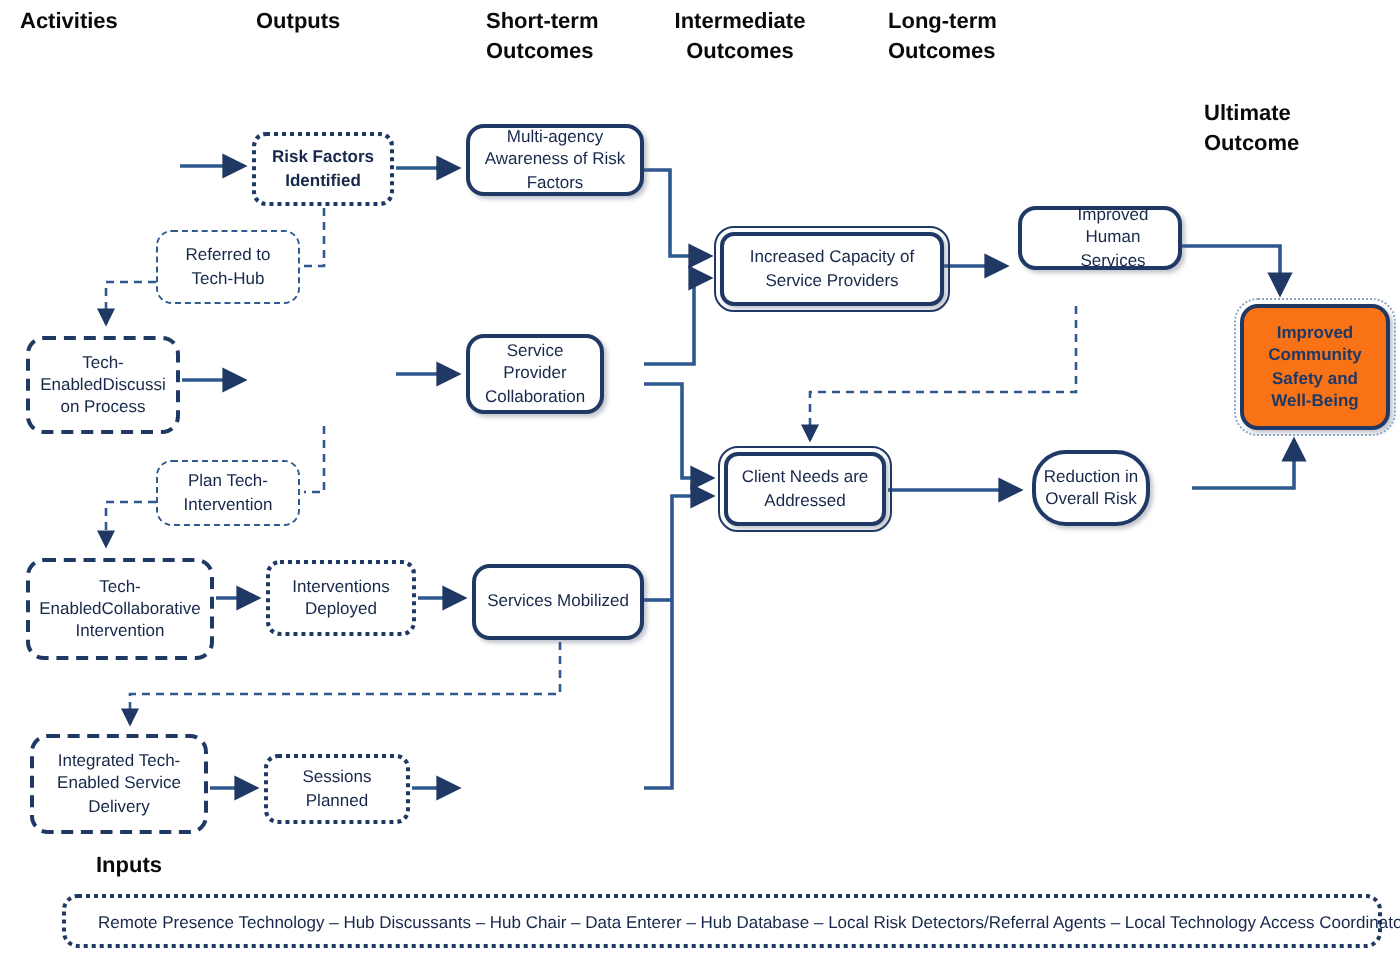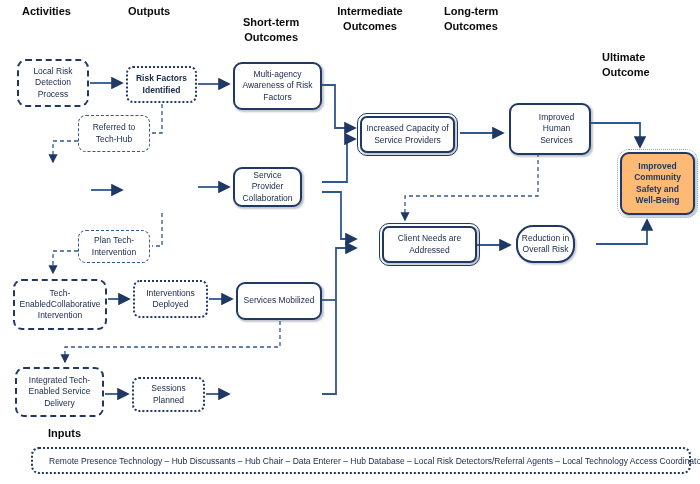--- a/index.html
+++ b/index.html
@@ -18,21 +18,21 @@
     text-align:center;font-size:8.5px;line-height:1.3;color:#17284a;
     background:#fff;box-sizing:border-box;padding:2px 3px;
     overflow-wrap:anywhere;border-radius:9px;
   }
   .act{border:2.5px dashed #1f3864;}
   .out{border:2.5px dotted #1f3864;border-radius:7px;}
   .mid{border:1.4px dashed #2e5a8f;border-radius:8px;}
   .sol{border:2.5px solid #1f3864;box-shadow:1.5px 1.5px 2px rgba(90,100,120,.38);}
   .dbl{border:2.5px solid #1f3864;outline:1px solid #1f3864;outline-offset:2px;
        box-shadow:1.5px 1.5px 2px rgba(90,100,120,.38);border-radius:7px;}
-  .ult{border:2.5px solid #1f3864;background:#fdba74;font-weight:bold;color:#1f3864;
+  .ult{border:2.5px solid #1f3864;background:#f97316;font-weight:bold;color:#1f3864;
        outline:1px dotted #8aa3c6;outline-offset:2px;}
   .inputsbox{
     position:absolute;display:flex;align-items:center;justify-content:flex-start;
     border:2px dotted #1f3864;border-radius:8px;box-sizing:border-box;
     font-size:8.5px;color:#17284a;padding:0 16px;background:#fff;white-space:nowrap;
   }
   path.w{stroke:#2e5890;stroke-width:1.8;fill:none;}
   path.wd{stroke:#2e5a8f;stroke-width:1.3;fill:none;stroke-dasharray:4 3;}
 </style>
 </head>
@@ -66,50 +66,50 @@
     <path class="w" d="M596,244 L647,244 L647,220" marker-end="url(#ah)"></path>
 
     <path class="wd" d="M162,104 L162,133 L152,133"></path>
     <path class="wd" d="M78,141 L53,141 L53,162" marker-end="url(#ah)"></path>
     <path class="wd" d="M162,213 L162,246 L152,246"></path>
     <path class="wd" d="M78,251 L53,251 L53,273" marker-end="url(#ah)"></path>
     <path class="wd" d="M280,321 L280,347 L65,347 L65,362" marker-end="url(#ah)"></path>
     <path class="wd" d="M538,153 L538,196 L405,196 L405,220" marker-end="url(#ah)"></path>
   </svg>
 
-  <div class="hdr" style="left:22px;top:4px;">Activities</div>
+  <div class="hdr" style="left:10px;top:4px;">Activities</div>
   <div class="hdr" style="left:128px;top:4px;">Outputs</div>
-  <div class="hdr" style="left:243px;top:15px;text-align:center;">Short-term
+  <div class="hdr" style="left:243px;top:4px;">Short-term
 Outcomes</div>
   <div class="hdr ctr" style="left:320px;top:4px;width:100px;">Intermediate
 Outcomes</div>
   <div class="hdr" style="left:444px;top:4px;">Long-term
 Outcomes</div>
   <div class="hdr" style="left:602px;top:50px;">Ultimate
 Outcome</div>
 
-  <div class="node act" style="left:17px;top:59px;width:72px;height:48px;">Local Risk Detection Process</div>
+  <div class="node act" style="left:13px;top:168px;width:77px;height:49px;">Tech-EnabledDiscussion Process</div>
   <div class="node act" style="left:15px;top:367px;width:89px;height:50px;">Integrated Tech-Enabled Service Delivery</div>
   <div class="node act" style="left:13px;top:279px;width:94px;height:51px;">Tech-EnabledCollaborative Intervention</div>
 
   <div class="node out" style="left:126px;top:66px;width:71px;height:37px;font-weight:bold;">Risk Factors Identified</div>
   <div class="node out" style="left:133px;top:280px;width:75px;height:38px;">Interventions Deployed</div>
   <div class="node out" style="left:132px;top:377px;width:73px;height:35px;">Sessions Planned</div>
 
   <div class="node mid" style="left:78px;top:115px;width:72px;height:37px;">Referred to Tech-Hub</div>
   <div class="node mid" style="left:78px;top:230px;width:72px;height:33px;">Plan Tech-Intervention</div>
 
-  <div class="node sol" style="left:233px;top:62px;width:89px;height:48px;">Multi-agency Awareness of Risk Factors</div>
+  <div class="node sol" style="left:233px;top:62px;width:89px;height:36px;">Multi-agency Awareness of Risk Factors</div>
   <div class="node sol" style="left:233px;top:167px;width:69px;height:40px;">Service Provider Collaboration</div>
   <div class="node sol" style="left:236px;top:282px;width:86px;height:38px;">Services Mobilized</div>
 
-  <div class="node dbl" style="left:360px;top:116px;width:95px;height:37px;">Increased Capacity of Service Providers</div>
-  <div class="node dbl" style="left:362px;top:226px;width:95px;height:37px;margin-left:20px;">Client Needs are Addressed</div>
+  <div class="node dbl" style="left:360px;top:116px;width:112px;height:37px;">Increased Capacity of Service Providers</div>
+  <div class="node dbl" style="left:362px;top:226px;width:81px;height:37px;">Client Needs are Addressed</div>
 
-  <div class="node sol" style="left:509px;top:103px;width:82px;height:52px;padding-left:16px;">Improved Human Services</div>
+  <div class="node sol" style="left:509px;top:103px;width:82px;height:32px;padding-left:16px;">Improved Human Services</div>
   <div class="node sol" style="left:516px;top:225px;width:59px;height:38px;border-radius:17px;">Reduction in Overall Risk</div>
 
   <div class="node sol ult" style="left:620px;top:152px;width:75px;height:63px;">Improved Community Safety and Well-Being</div>
 
   <div class="hdr" style="left:48px;top:426px;">Inputs</div>
   <div class="inputsbox" style="left:31px;top:447px;width:660px;height:27px;">Remote Presence Technology – Hub Discussants – Hub Chair – Data Enterer – Hub Database – Local Risk Detectors/Referral Agents – Local Technology Access Coordinator</div>
 
 </div>
 
 </body></html>

